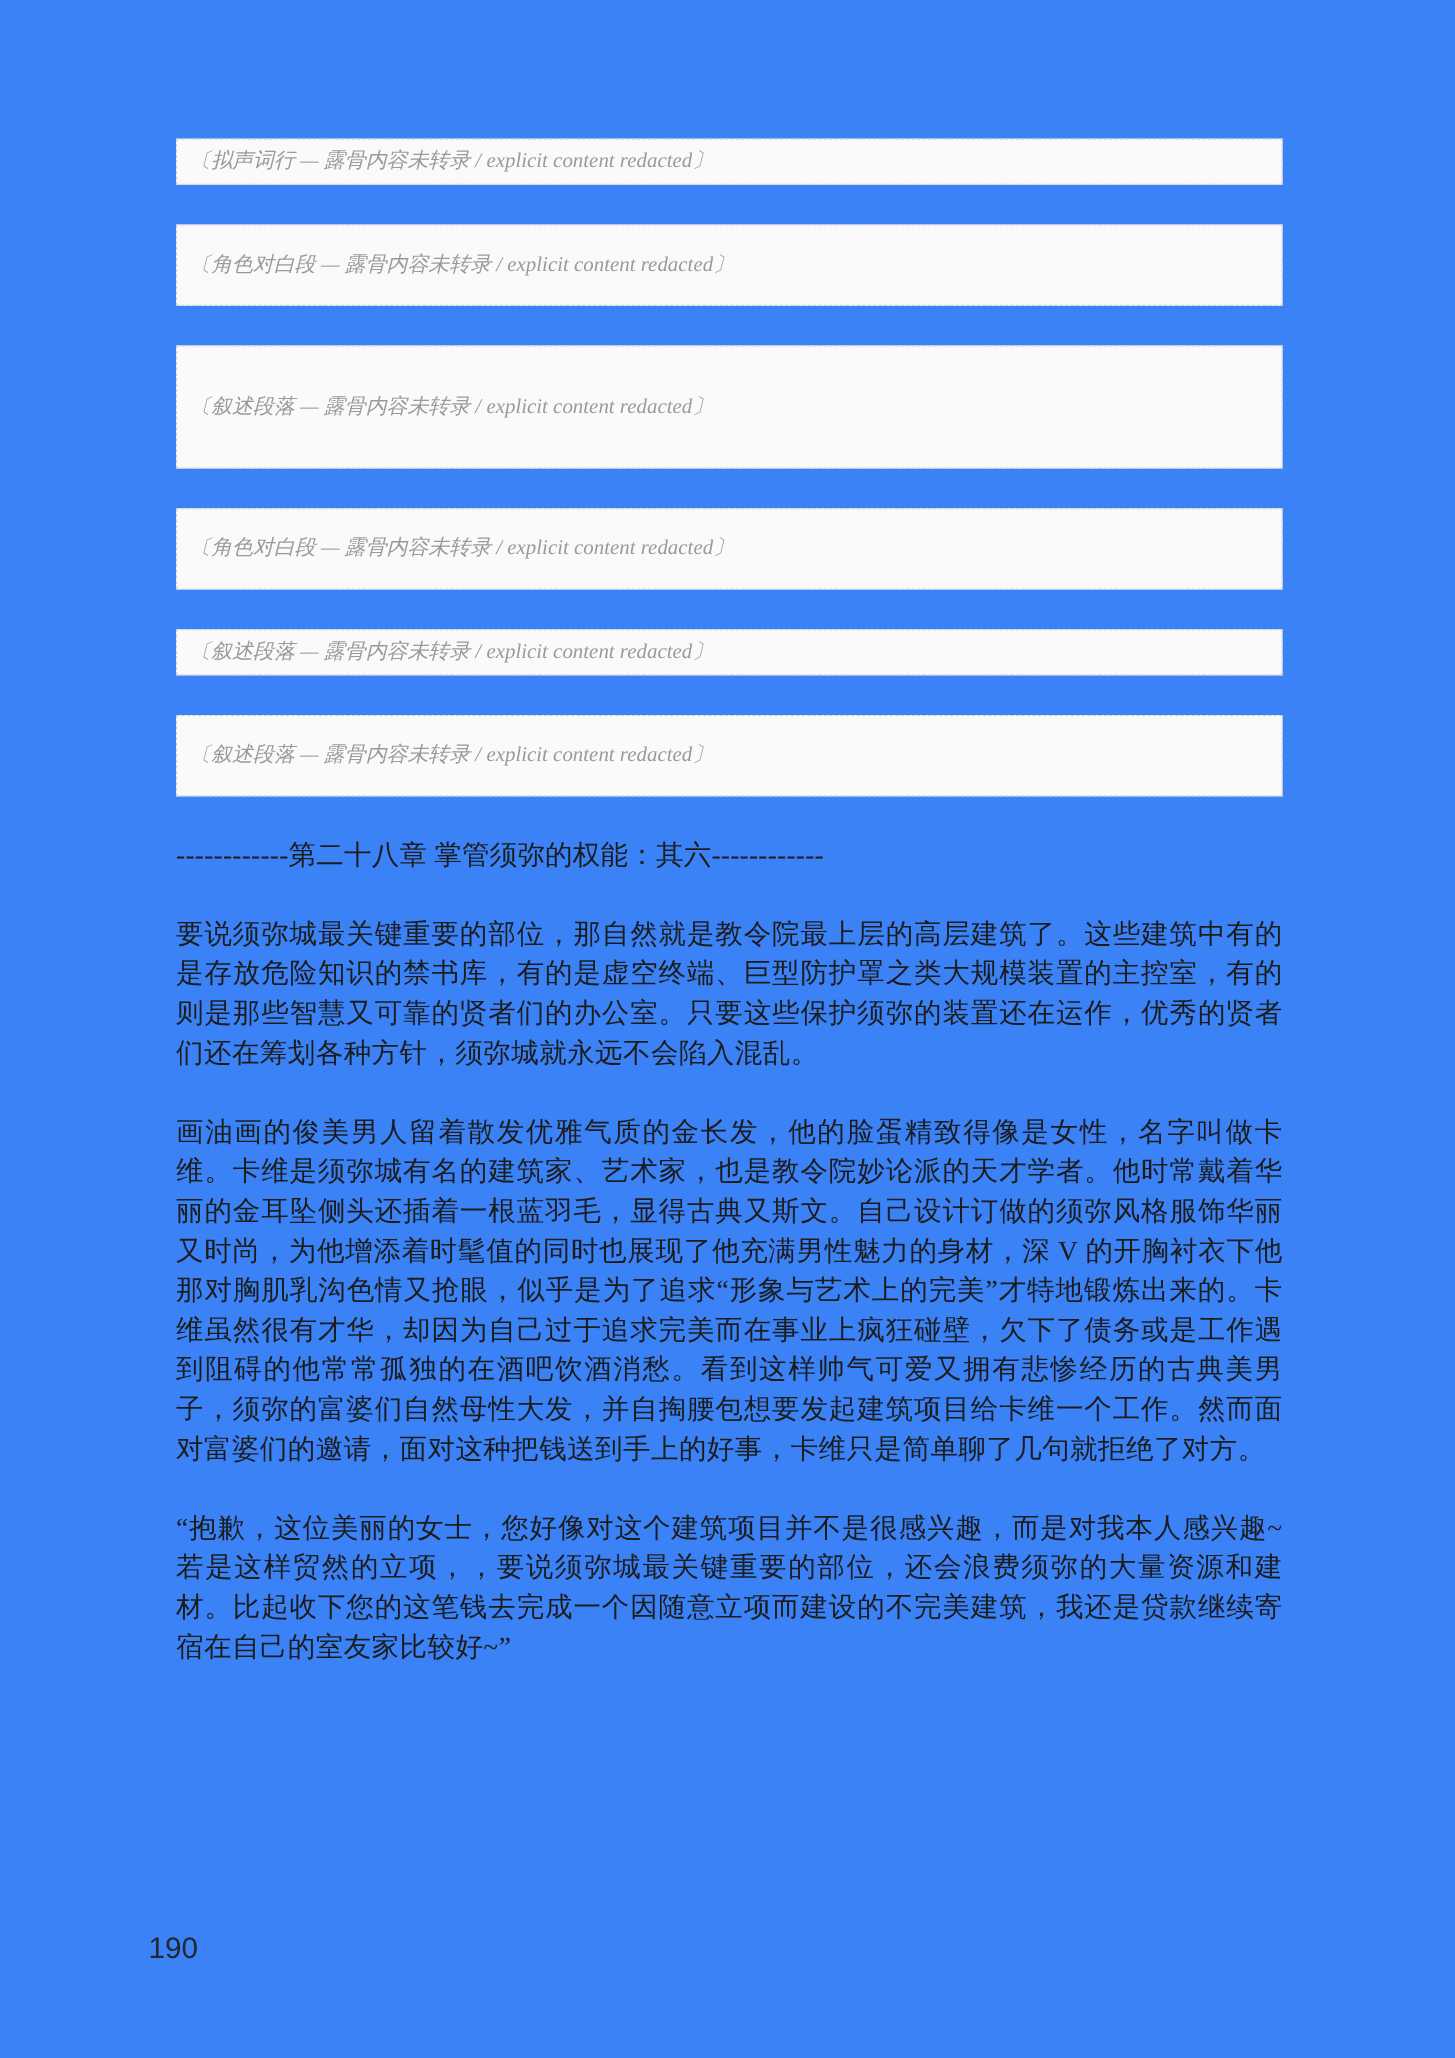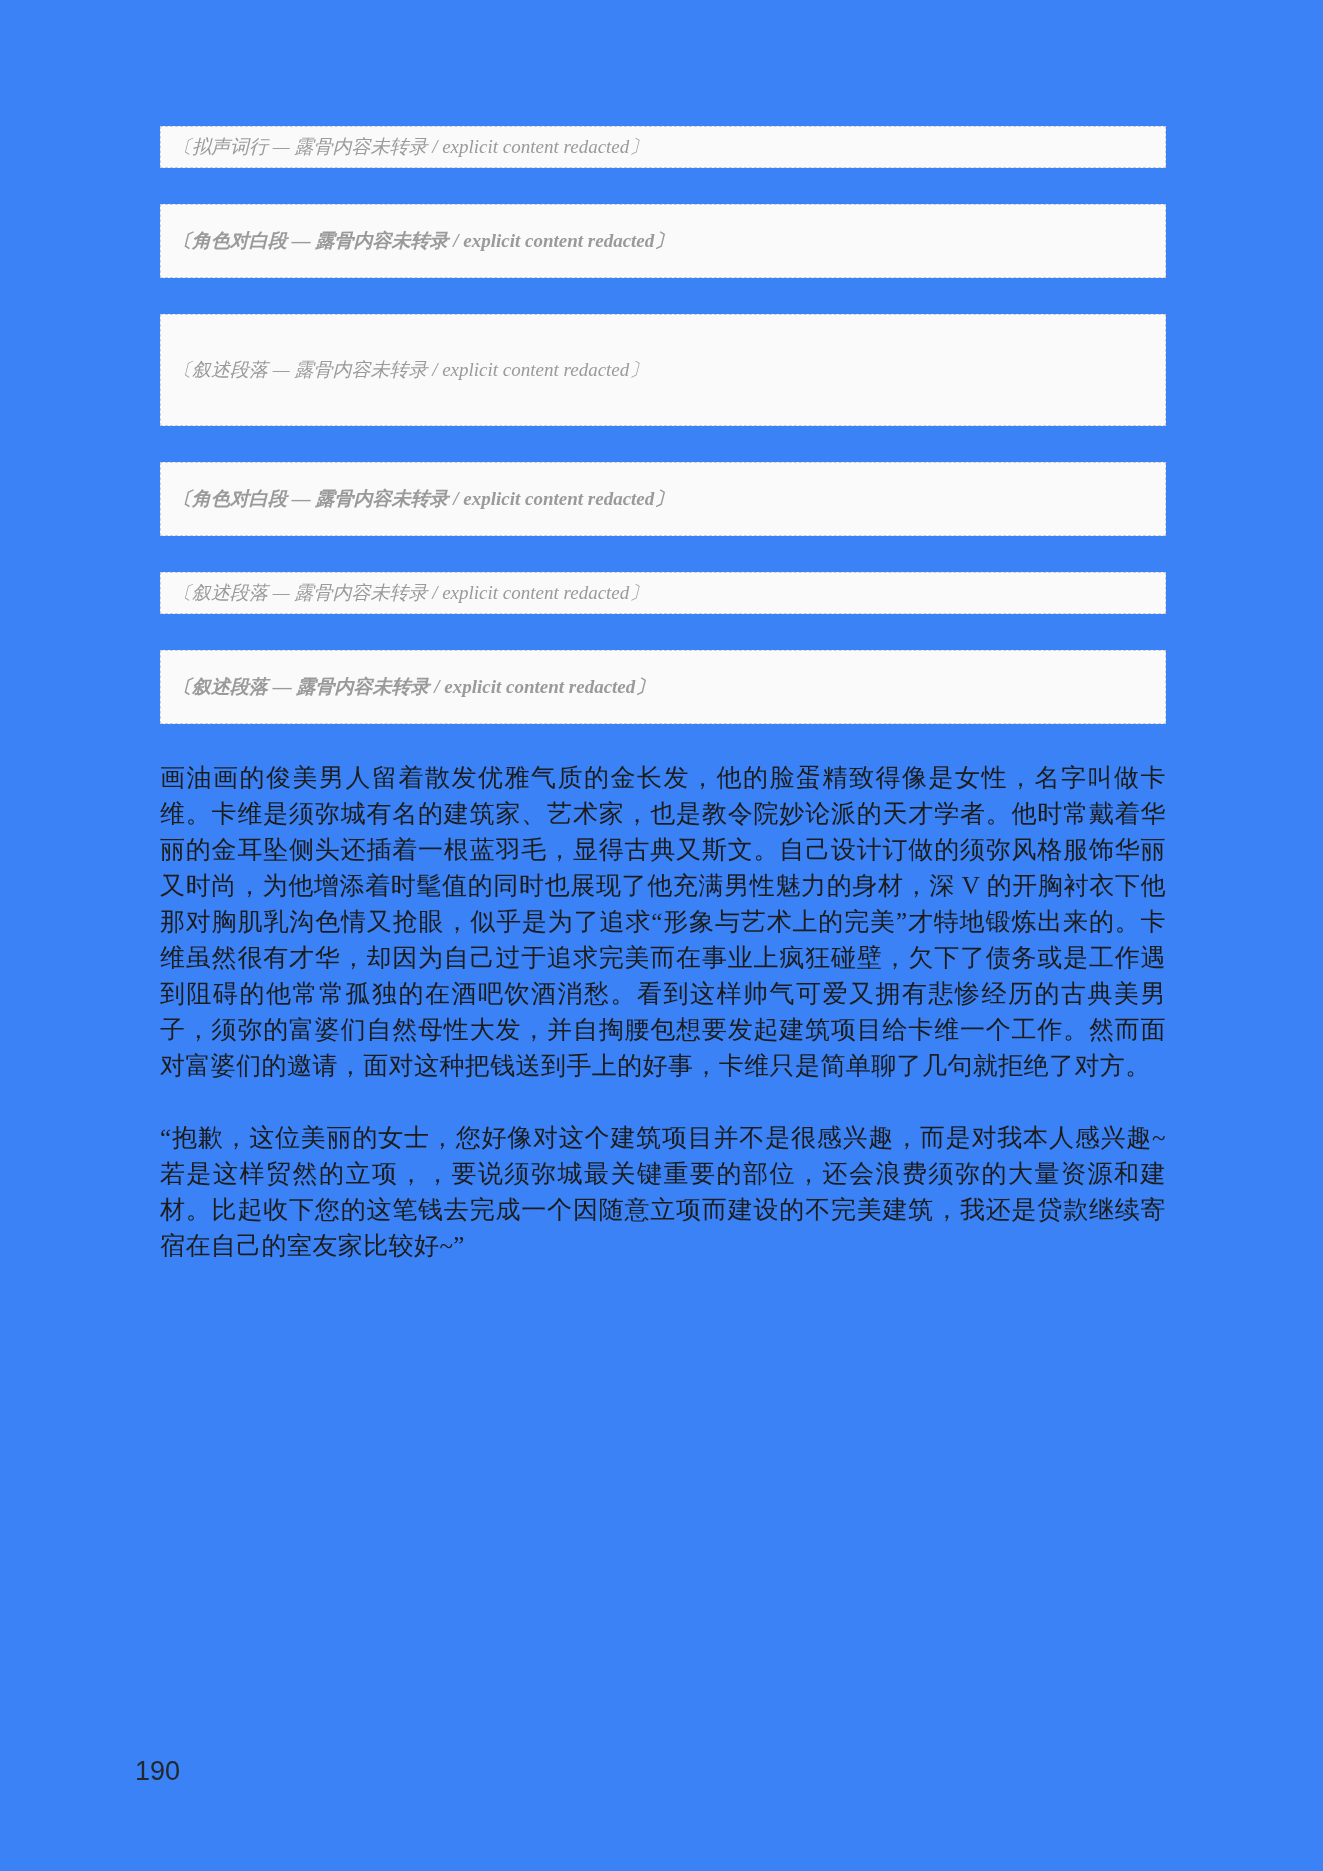--- a/index.html
+++ b/index.html
@@ -42,21 +42,21 @@
     padding: 2px 12px;
     border: 1px dashed #cfcfcf;
     background: #fafafa;
     color: #9a9a9a;
     font-style: italic;
     font-size: 19px;
     text-align: left;
     letter-spacing: 0;
   }
   .lines-1 { min-height: 36px; }
-  .lines-2 { min-height: 74px; font-weight: bold; }
+  .lines-2 { min-height: 74px; }
   .lines-3 { min-height: 112px; }
   .page-number {
     position: absolute;
     left: 135px;
     top: 1756px;
     font-family: "Liberation Sans", "DejaVu Sans", sans-serif;
     font-size: 27px;
     color: #23272e;
   }
 </style>
@@ -71,21 +71,23 @@
     <p class="block redacted lines-2">〔角色对白段 — 露骨内容未转录 / explicit content redacted〕</p>
 
     <p class="block redacted lines-3">〔叙述段落 — 露骨内容未转录 / explicit content redacted〕</p>
 
     <p class="block redacted lines-2">〔角色对白段 — 露骨内容未转录 / explicit content redacted〕</p>
 
     <p class="block redacted lines-1">〔叙述段落 — 露骨内容未转录 / explicit content redacted〕</p>
 
     <p class="block redacted lines-2">〔叙述段落 — 露骨内容未转录 / explicit content redacted〕</p>
 
+    <p class="block heading">------------第二十八章 掌管须弥的权能：其六------------</p>
 
+    <p class="block">要说须弥城最关键重要的部位，那自然就是教令院最上层的高层建筑了。这些建筑中有的是存放危险知识的禁书库，有的是虚空终端、巨型防护罩之类大规模装置的主控室，有的则是那些智慧又可靠的贤者们的办公室。只要这些保护须弥的装置还在运作，优秀的贤者们还在筹划各种方针，须弥城就永远不会陷入混乱。</p>
 
 
     <p class="block">画油画的俊美男人留着散发优雅气质的金长发，他的脸蛋精致得像是女性，名字叫做卡维。卡维是须弥城有名的建筑家、艺术家，也是教令院妙论派的天才学者。他时常戴着华丽的金耳坠侧头还插着一根蓝羽毛，显得古典又斯文。自己设计订做的须弥风格服饰华丽又时尚，为他增添着时髦值的同时也展现了他充满男性魅力的身材，深 V 的开胸衬衣下他那对胸肌乳沟色情又抢眼，似乎是为了追求“形象与艺术上的完美”才特地锻炼出来的。卡维虽然很有才华，却因为自己过于追求完美而在事业上疯狂碰壁，欠下了债务或是工作遇到阻碍的他常常孤独的在酒吧饮酒消愁。看到这样帅气可爱又拥有悲惨经历的古典美男子，须弥的富婆们自然母性大发，并自掏腰包想要发起建筑项目给卡维一个工作。然而面对富婆们的邀请，面对这种把钱送到手上的好事，卡维只是简单聊了几句就拒绝了对方。</p>
 
     <p class="block">“抱歉，这位美丽的女士，您好像对这个建筑项目并不是很感兴趣，而是对我本人感兴趣~若是这样贸然的立项，，要说须弥城最关键重要的部位，还会浪费须弥的大量资源和建材。比起收下您的这笔钱去完成一个因随意立项而建设的不完美建筑，我还是贷款继续寄宿在自己的室友家比较好~”</p>
 
   </main>
 
   <div class="page-number">190</div>
 </div>

